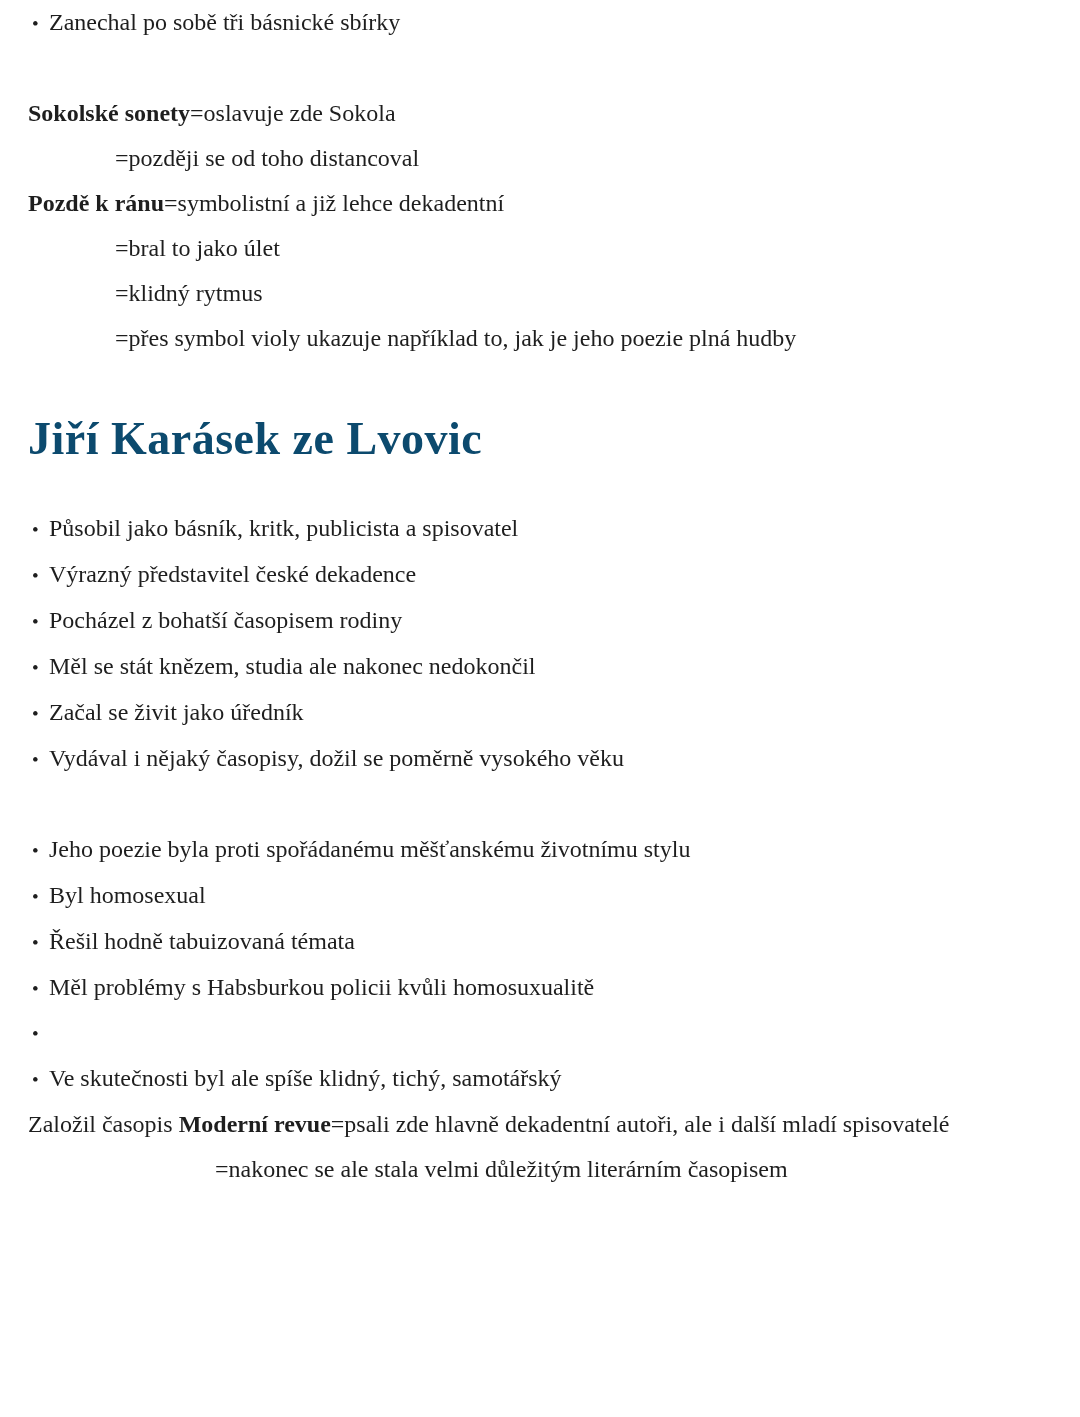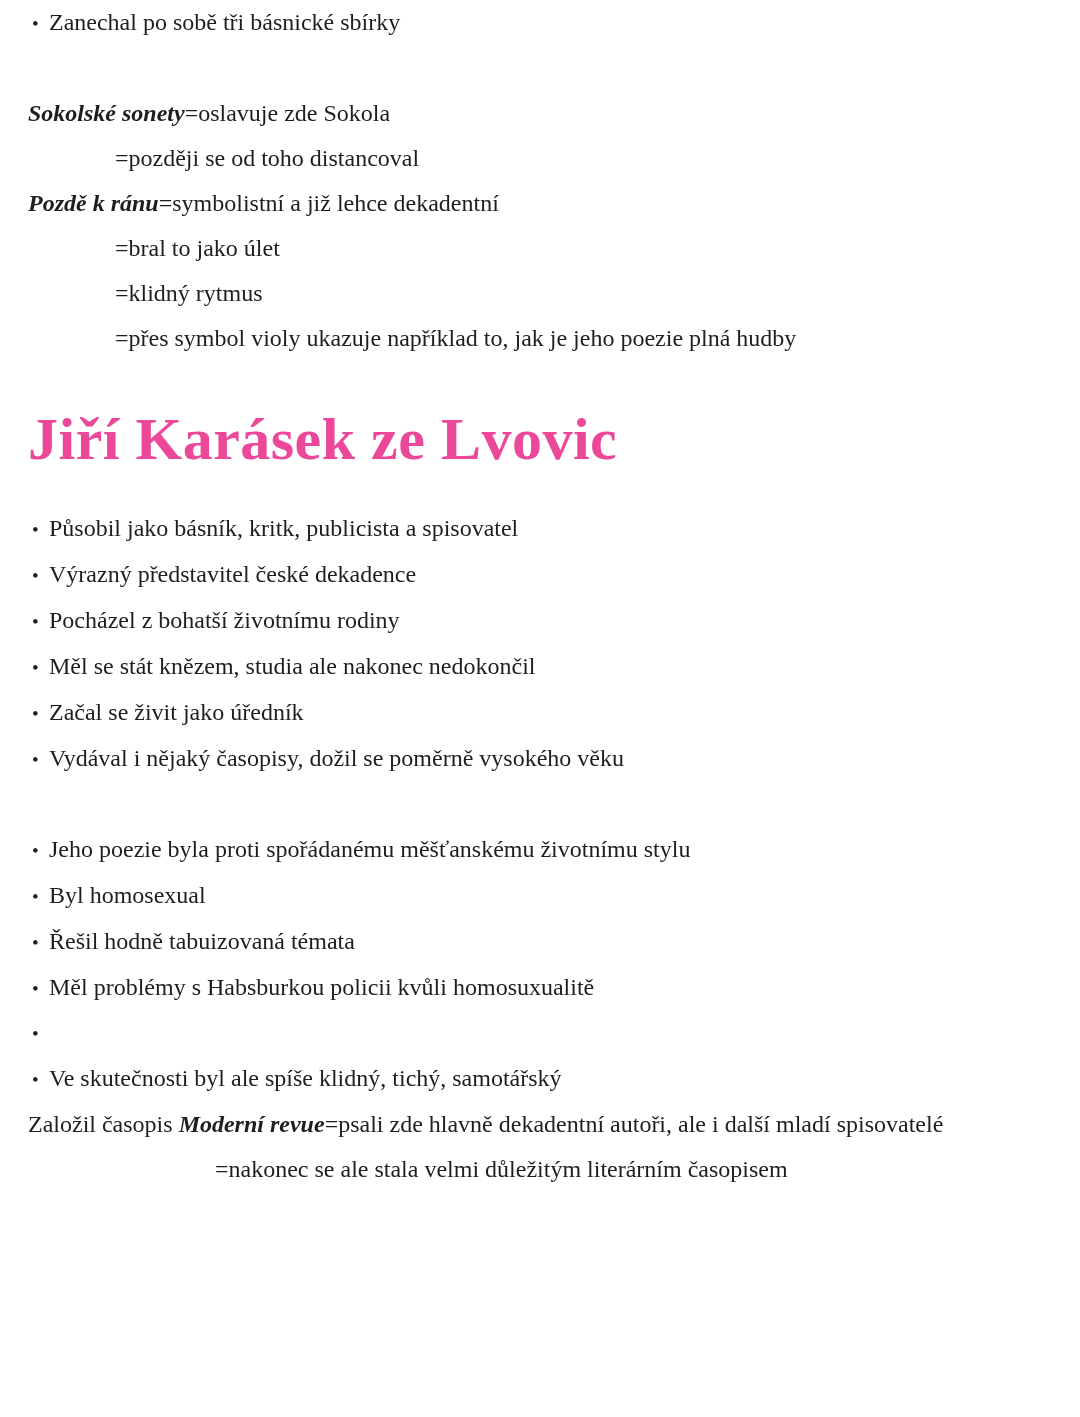--- a/index.html
+++ b/index.html
@@ -23,28 +23,28 @@
   .blank { height: 45px; }
   .bullet-line { display: flex; align-items: baseline; }
   .marker {
     flex: none;
     width: 21px;
     font-size: 19px;
     padding-left: 4px;
   }
   .indent-1 { padding-left: 87px; }   
   .indent-2 { padding-left: 187px; }  
-  .b { font-weight: bold; font-style: italic; }
+  .b { font-weight: bold; }
   .doc-heading {
     height: 100px;
     line-height: 62px;
     padding-top: 2px;
-    font-size: 60px;
+    font-size: 46px;
     font-weight: bold;
-    color: #ec4899;
+    color: #0c4a6e;
     letter-spacing: 0.5px;
     white-space: nowrap;
   }
 </style>
 </head>
 <body>
 
 <div class="page">
 
   <div class="line bullet-line">
@@ -70,21 +70,21 @@
   <div class="line bullet-line">
     <span class="marker">•</span>
     <span>Působil jako básník, kritk, publicista a spisovatel</span>
   </div>
   <div class="line bullet-line">
     <span class="marker">•</span>
     <span>Výrazný představitel české dekadence</span>
   </div>
   <div class="line bullet-line">
     <span class="marker">•</span>
-    <span>Pocházel z bohatší životnímu rodiny</span>
+    <span>Pocházel z bohatší časopisem rodiny</span>
   </div>
   <div class="line bullet-line">
     <span class="marker">•</span>
     <span>Měl se stát knězem, studia ale nakonec nedokončil</span>
   </div>
   <div class="line bullet-line">
     <span class="marker">•</span>
     <span>Začal se živit jako úředník</span>
   </div>
   <div class="line bullet-line">

